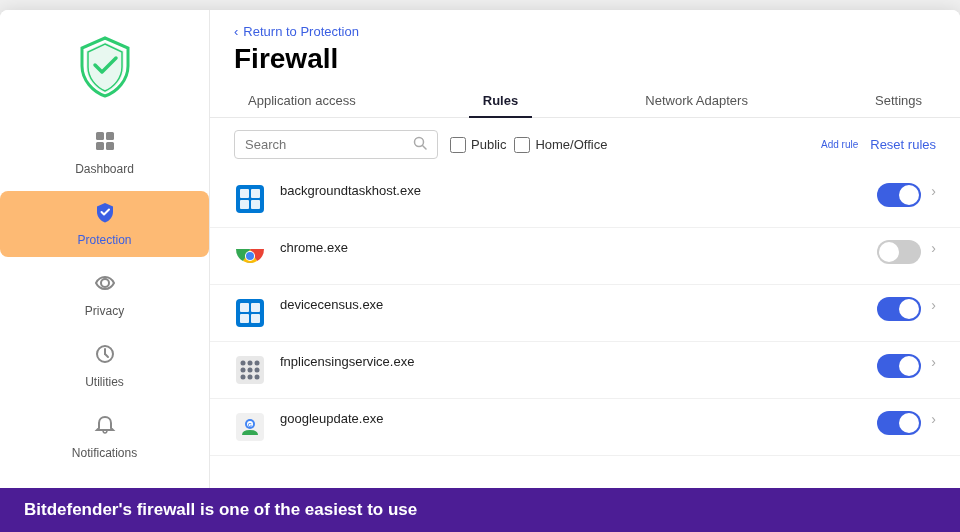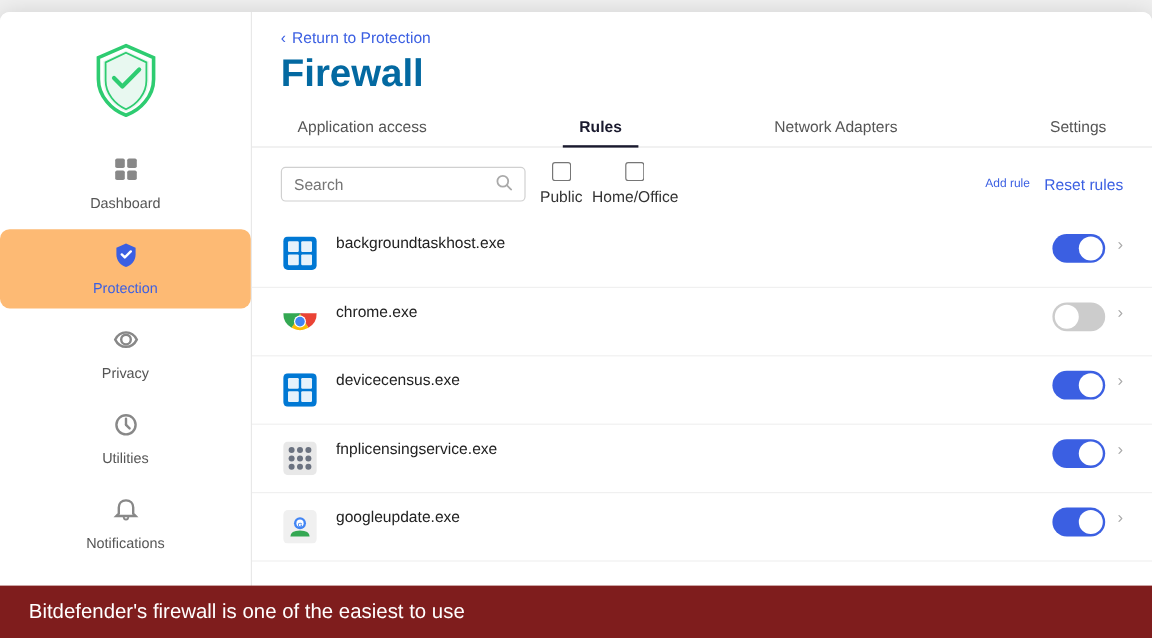--- a/index.html
+++ b/index.html
@@ -98,23 +98,23 @@
       gap: 5px;
       cursor: pointer;
     }
 
     .breadcrumb-arrow {
       font-size: 13px;
     }
 
     .page-title {
       padding: 4px 24px 10px;
-      font-size: 32px;
+      font-size: 28px;
       font-weight: 700;
-      color: #0369a1;
+      color: #000000;
     }
 
     .tabs {
       display: flex;
       padding: 0 24px;
       border-bottom: 1px solid #e8e8e8;
       gap: 0;
       justify-content: space-between;
     }
 
@@ -169,21 +169,20 @@
       align-items: center;
       gap: 8px;
     }
 
     .filter-checkbox {
       display: flex;
       align-items: center;
       gap: 5px;
       font-size: 13px;
       color: #333;
-      flex-direction: column;
     }
 
     .filter-checkbox input[type="checkbox"] {
       width: 16px;
       height: 16px;
       border: 1px solid #ccc;
       cursor: pointer;
     }
 
     .toolbar-spacer { flex: 1; }
@@ -274,25 +273,25 @@
     }
 
     .chevron-right {
       color: #aaa;
       font-size: 14px;
     }
 
     
     .bottom-banner {
       width: 960px;
-      background: #7f1d1d;
+      background: #4c1d95;
       color: white;
       padding: 12px 24px;
       font-size: 17px;
-      font-weight: 400;
+      font-weight: 700;
       text-align: left;
       position: absolute;
       bottom: 0;
       left: 0;
     }
 
     
     .shield-logo {
       display: flex;
       align-items: center;

